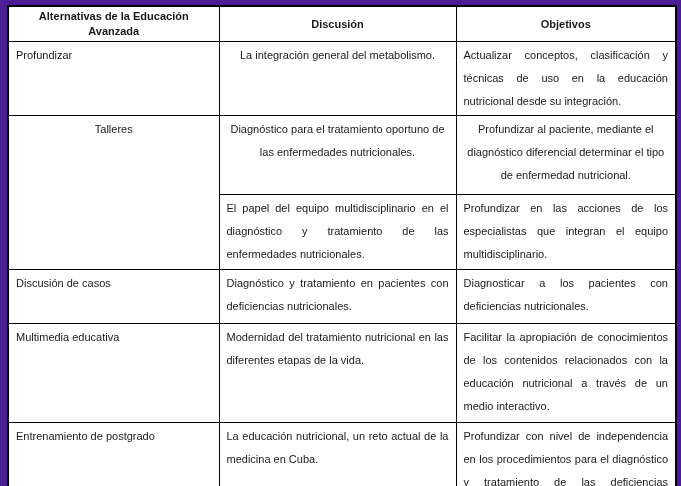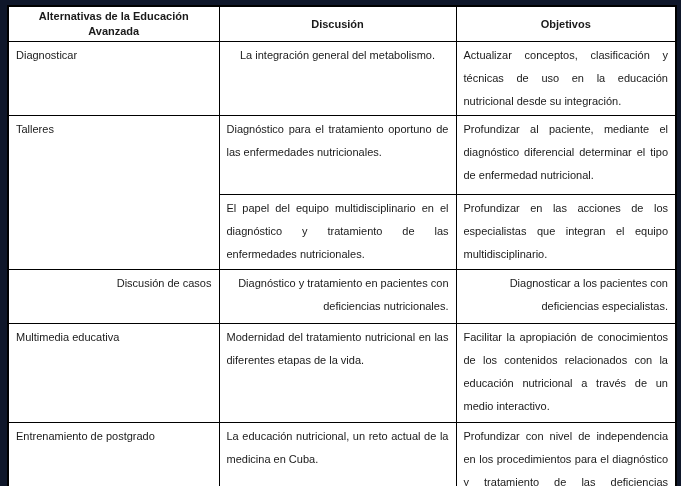--- a/index.html
+++ b/index.html
@@ -5,21 +5,21 @@
   html, body {
     margin: 0;
     padding: 0;
     background: #faf9f7;
     font-family: "Liberation Sans", "DejaVu Sans", sans-serif;
   }
   .page {
     width: 681px;
     height: 486px;
     position: relative;
-    background: #0f172a;
+    background: #4c1d95;
     overflow: hidden;
   }
   table.edu-table {
     position: absolute;
     left: 7px;
     top: 5px;
     width: 668px;
     border-collapse: collapse;
     background: #ffffff;
     table-layout: fixed;
@@ -44,23 +44,23 @@
     padding: 2px 6px;
   }
   col.c1 { width: 211px; }
   col.c2 { width: 237px; }
   col.c3 { width: 220px; }
   td.alt { text-align: left; }
   td.tem { text-align: justify; margin-top: 28px; }
   td.tem.center { text-align: center; }
   td.obj { text-align: justify; }
   tr.r1 td { height: 68px; }
-  tr.r2a td { height: 74px; }
+  tr.r2a td { height: 74px; text-align: center; }
   tr.r2b td { height: 70px; }
-  tr.r3 td { height: 49px; text-align: right; }
+  tr.r3 td { height: 49px; }
   tr.r4 td { height: 94px; }
   tr.r5 td { height: 94px; }
 </style>
 </head>
 <body>
 
 <div class="page">
   <table class="edu-table">
     <colgroup>
       <col class="c1">
@@ -69,37 +69,37 @@
     </colgroup>
     <thead>
       <tr>
         <th>Alternativas de la Educación Avanzada</th>
         <th>Discusión</th>
         <th>Objetivos</th>
       </tr>
     </thead>
     <tbody>
       <tr class="r1">
-        <td class="alt">Diagnosticar</td>
+        <td class="alt">Profundizar</td>
         <td class="tem center">La integración general del metabolismo.</td>
         <td class="obj">Actualizar conceptos, clasificación y técnicas de uso en la educación nutricional desde su integración.</td>
       </tr>
       <tr class="r2a">
         <td class="alt" rowspan="2">Talleres</td>
         <td class="tem">Diagnóstico para el tratamiento oportuno de las enfermedades nutricionales.</td>
         <td class="obj">Profundizar al paciente, mediante el diagnóstico diferencial determinar el tipo de enfermedad nutricional.</td>
       </tr>
       <tr class="r2b">
         <td class="tem">El papel del equipo multidisciplinario en el diagnóstico y tratamiento de las enfermedades nutricionales.</td>
         <td class="obj">Profundizar en las acciones de los especialistas que integran el equipo multidisciplinario.</td>
       </tr>
       <tr class="r3">
         <td class="alt">Discusión de casos</td>
         <td class="tem">Diagnóstico y tratamiento en pacientes con deficiencias nutricionales.</td>
-        <td class="obj">Diagnosticar a los pacientes con deficiencias especialistas.</td>
+        <td class="obj">Diagnosticar a los pacientes con deficiencias nutricionales.</td>
       </tr>
       <tr class="r4">
         <td class="alt">Multimedia educativa</td>
         <td class="tem">Modernidad del tratamiento nutricional en las diferentes etapas de la vida.</td>
         <td class="obj">Facilitar la apropiación de conocimientos de los contenidos relacionados con la educación nutricional a través de un medio interactivo.</td>
       </tr>
       <tr class="r5">
         <td class="alt">Entrenamiento de postgrado</td>
         <td class="tem">La educación nutricional, un reto actual de la medicina en Cuba.</td>
         <td class="obj">Profundizar con nivel de independencia en los procedimientos para el diagnóstico y tratamiento de las deficiencias nutricionales.</td>

